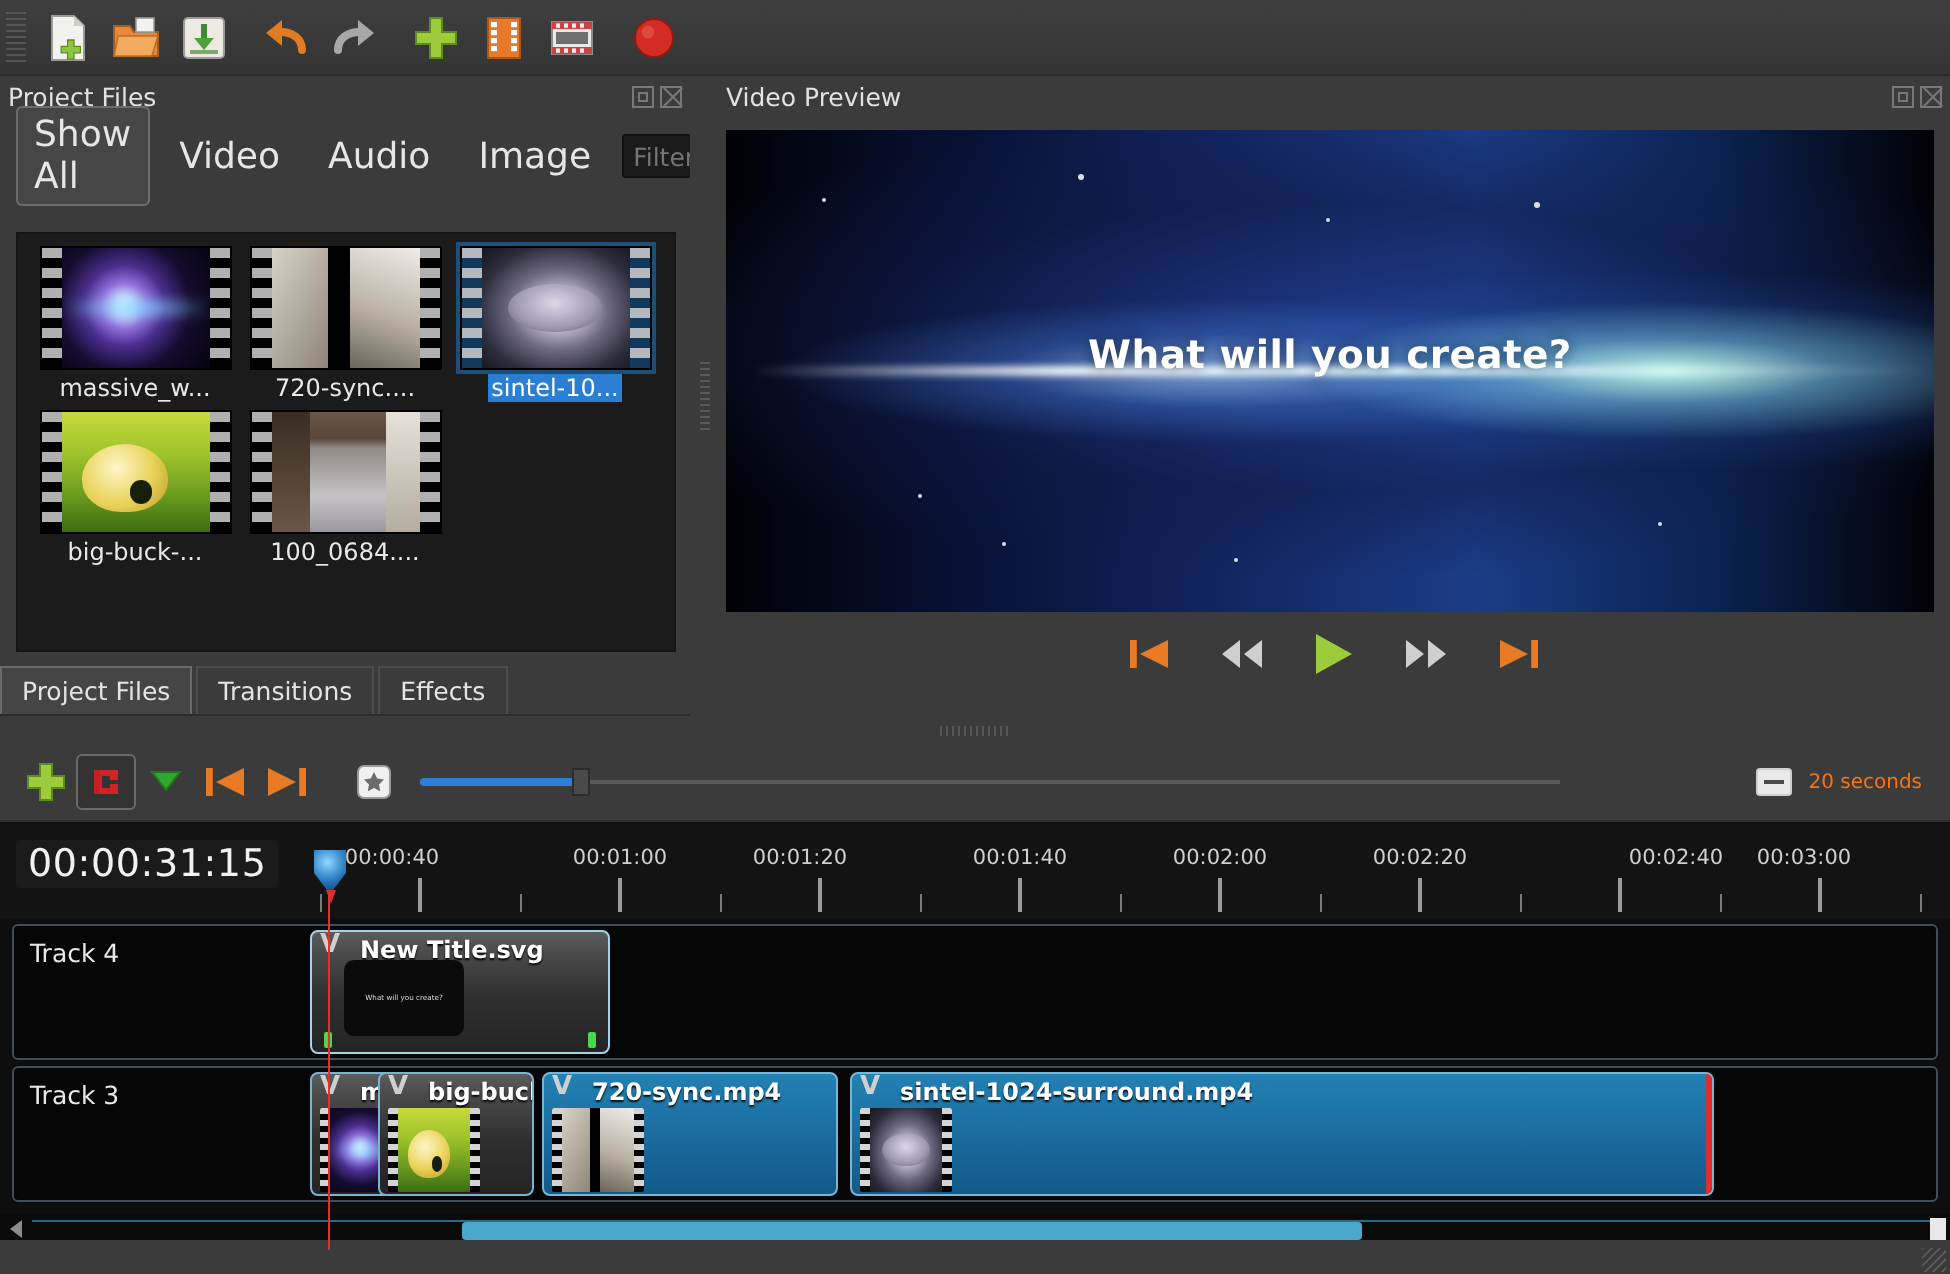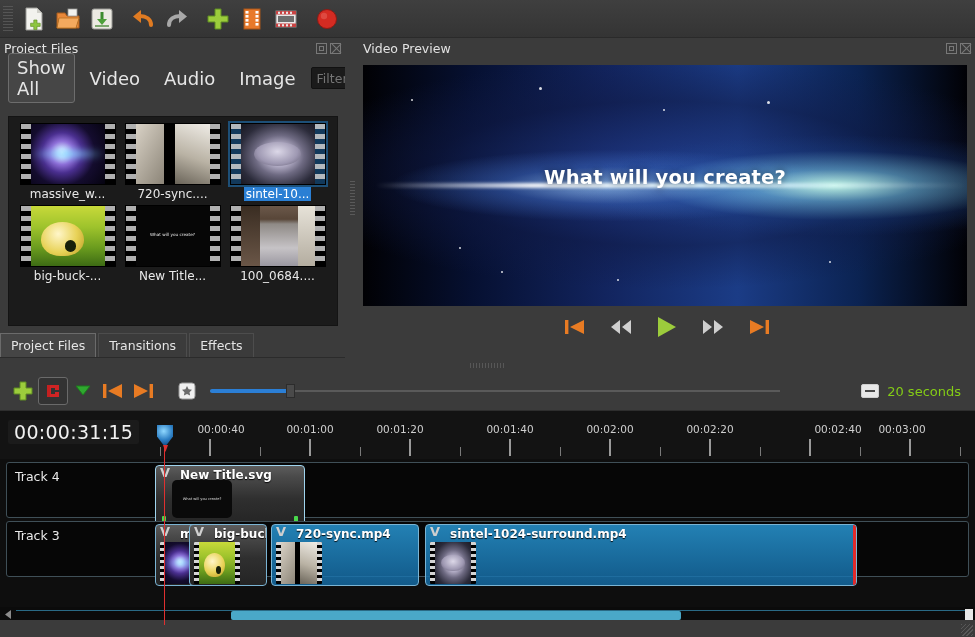--- a/index.html
+++ b/index.html
@@ -133,42 +133,42 @@
      display:flex;align-items:center;padding:0 8px;}
   .tlb{width:30px;height:28px;display:flex;align-items:center;justify-content:center;cursor:pointer;border-radius:3px;}
   .tlb.framed{border:1px solid #6a6a6a;background:#333;}
   .zoom-slider{position:relative;width:570px;height:8px;margin-left:8px;}
   .zs-track{position:absolute;left:0;right:0;top:3px;height:2px;background:#5a5a5a;}
   .zs-fill{position:absolute;left:0;top:2px;width:80px;height:4px;background:#2b7fd6;border-radius:2px;}
   .zs-handle{position:absolute;left:76px;top:-3px;width:9px;height:14px;background:#4a4a4a;border:1px solid #2c2c2c;}
   .secs{margin-left:auto;display:flex;align-items:center;gap:8px;padding-right:6px;}
   .secs-ic{width:18px;height:14px;border:1px solid #cfcfcf;border-radius:2px;background:#e9e9e9;position:relative;}
   .secs-ic::after{content:"";position:absolute;left:3px;top:5px;right:3px;height:2px;background:#4a4a4a;}
-  .secs-lbl{font-size:13px;color:#84cc16;}
+  .secs-lbl{font-size:10px;color:#f97316;}
 
   
   #timeline{position:absolute;left:0;top:410px;width:975px;height:210px;background:#0e0e0e;
      border-top:1px solid #2e2e2e;}
   .ruler{position:absolute;left:0;top:0;width:975px;height:48px;background:#131313;}
   .tcbox{position:absolute;left:8px;top:9px;padding:1px 6px;background:#1b1b1b;border-radius:2px;
      color:#f1f1f1;font-size:19px;letter-spacing:.3px;font-family:"DejaVu Sans",sans-serif;}
   .rl-lbl{position:absolute;top:12px;font-size:10.5px;color:#cfcfcf;transform:translateX(-50%);}
   .rl-tick{position:absolute;top:28px;width:2px;height:17px;background:#9a9a9a;}
   .rl-tick.minor{top:36px;height:9px;width:1px;background:#7a7a7a;}
 
   .playhead{position:absolute;top:14px;left:157px;width:16px;height:200px;z-index:40;pointer-events:none;}
   .ph-head{width:16px;height:22px;
      background:radial-gradient(circle at 42% 28%,#8fd8ff,#2d7fc4 48%,#124b84 80%);
      clip-path:polygon(0 0,100% 0,100% 52%,50% 100%,0 52%);}
   .ph-pin{position:absolute;left:6px;top:20px;width:5px;height:7px;background:#d83030;
      clip-path:polygon(0 0,100% 0,50% 100%);}
   .ph-line{position:absolute;left:7px;top:22px;width:1px;height:178px;background:#e03030;}
 
   .tracks{position:absolute;left:0;top:48px;width:975px;height:148px;overflow:hidden;}
-  .track{position:relative;height:56px;margin:3px 6px;background:#060606;
+  .track{position:relative;height:68px;margin:3px 6px;background:#060606;
      border:1px solid #3f4f57;border-radius:3px;}
   .track-lbl{position:absolute;left:8px;top:6px;font-size:12.5px;color:#e9e9e9;z-index:5;}
 
   .clip{position:absolute;top:2px;height:62px;border-radius:4px;
      background:linear-gradient(180deg,#5c5c5c 0%,#4a4a4a 18%,#2f2f2f 55%,#242424 100%);
      border:1px solid #7ab4d4;overflow:hidden;cursor:pointer;}
   .clip .cname{position:absolute;left:24px;top:2px;font-size:12px;font-weight:bold;color:#fff;white-space:nowrap;
      text-shadow:0 1px 1px rgba(0,0,0,.9);}
   .clip .vmark{position:absolute;left:4px;top:1px;width:14px;height:13px;color:#cfcfcf;font-size:13px;line-height:11px;
      font-weight:bold;}
@@ -352,30 +352,20 @@
           <div class="file-cell">
             <div class="thumb">
               <div class="tpic art-bb"></div>
               <div class="sprockets l"></div>
               <div class="sprockets r"></div>
             </div>
             <div class="fname">big-buck-...</div>
           </div>
           <div class="file-cell">
             <div class="thumb">
-              <div class="tpic art-title">
-                <span class="tt">What will you create?</span>
-              </div>
-              <div class="sprockets l"></div>
-              <div class="sprockets r"></div>
-            </div>
-            <div class="fname">New Title...</div>
-          </div>
-          <div class="file-cell">
-            <div class="thumb">
               <div class="tpic art-100"></div>
               <div class="sprockets l"></div>
               <div class="sprockets r"></div>
             </div>
             <div class="fname">100_0684....</div>
           </div>
         </div>
     </div>
   </div>
 
@@ -494,21 +484,21 @@
     <div class="secs">
       <div class="secs-ic"></div>
       <div class="secs-lbl">20 seconds</div>
     </div>
   </div>
 
   <div id="timeline">
 
     <div class="ruler" id="ruler">
       <div class="tcbox">00:00:31:15</div>
-    <div class="rl-lbl" style="left: 221px;">00:00:40</div>
+    <div class="rl-lbl" style="left: 196px;">00:00:40</div>
         <div class="rl-tick" style="left: 209px;"></div>
         <div class="rl-tick minor" style="left: 260px;"></div>
         <div class="rl-lbl" style="left: 310px;">00:01:00</div>
         <div class="rl-tick" style="left: 309px;"></div>
         <div class="rl-tick minor" style="left: 360px;"></div>
         <div class="rl-lbl" style="left: 400px;">00:01:20</div>
         <div class="rl-tick" style="left: 409px;"></div>
         <div class="rl-tick minor" style="left: 460px;"></div>
         <div class="rl-lbl" style="left: 510px;">00:01:40</div>
         <div class="rl-tick" style="left: 509px;"></div>

